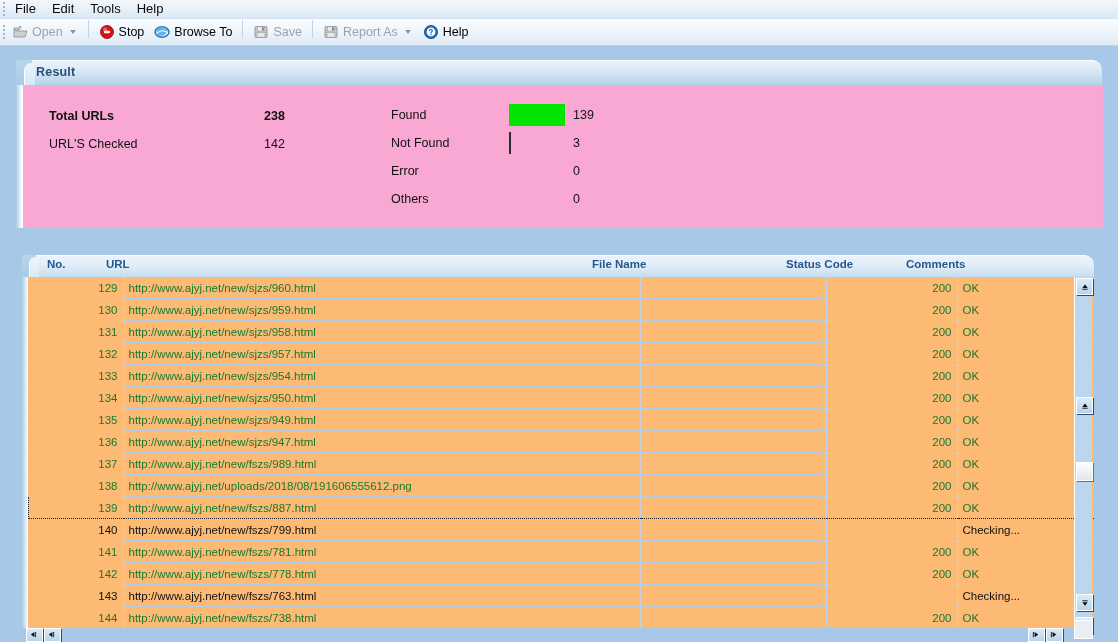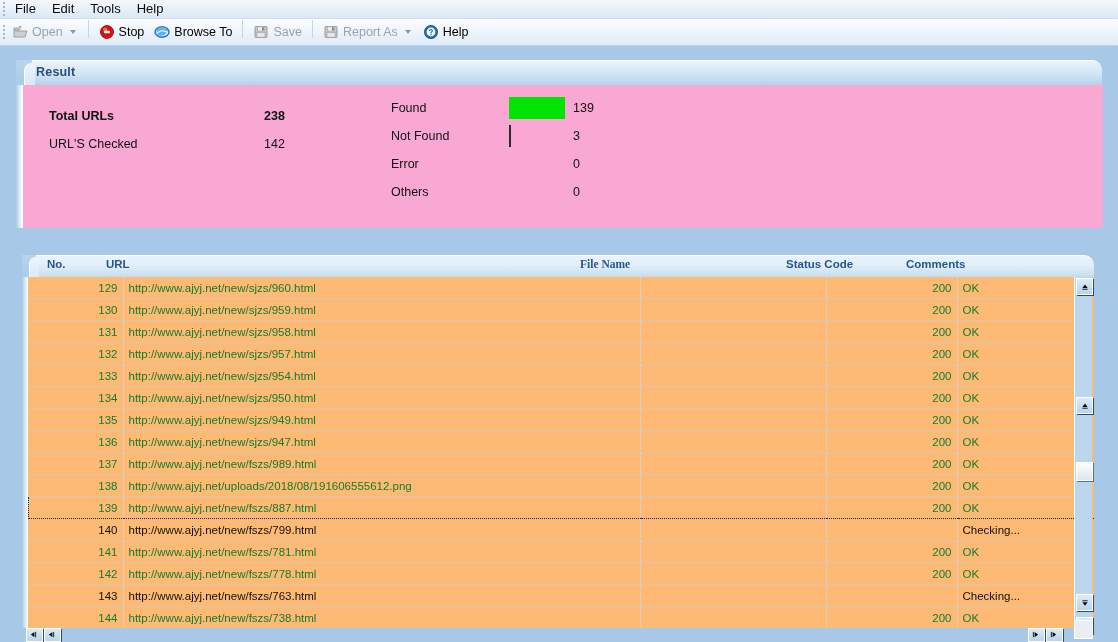--- a/index.html
+++ b/index.html
@@ -92,21 +92,21 @@
     background:linear-gradient(to right,#a9cbe6,#ffffff);
   }
 
   .stats{position:absolute;left:26px;top:17px;}
   .stat-row{height:28px;display:flex;align-items:center;}
   .stat-label{width:215px;font-size:12.5px;color:#111;}
   .stat-label.bold{font-weight:bold;}
   .stat-val{width:100px;font-size:12.5px;color:#111;}
   .stat-val.bold{font-weight:bold;}
 
-  .stats2{position:absolute;left:368px;top:9px;}
+  .stats2{position:absolute;left:368px;top:16px;}
   .stat-row2{height:28px;display:flex;align-items:center;}
   .s2-label{width:118px;font-size:12.5px;color:#111;}
   .bar-cell{width:58px;display:flex;align-items:center;}
   .bar{height:22px;display:block;}
   .s2-val{font-size:12.5px;color:#111;padding-left:6px;}
 
   
   .grid-panel{position:absolute;left:22px;top:255px;width:1080px;height:380px;}
   .gp-headwrap{position:relative;height:22px;}
   .gp-tabshape{
@@ -317,21 +317,21 @@
         </div>
     </div>
   </div>
 
   <div class="grid-panel">
     <div class="gp-headwrap">
       <div class="gp-tabshape"></div>
       <div class="gp-notch"></div>
       <div class="hdr" style="left:25px;">No.</div>
       <div class="hdr" style="left:84px;">URL</div>
-      <div class="hdr" style="left:558px;font-family:Liberation Serif, serif;">File Name</div>
+      <div class="hdr" style="left:570px;">File Name</div>
       <div class="hdr" style="left:764px;">Status Code</div>
       <div class="hdr" style="left:884px;">Comments</div>
     </div>
     <div class="gp-leftbar"></div>
     <div class="grid-scroll">
       <table class="grid">
         <tbody id="grid-body">
             <tr class="">
               <td class="c-no">129</td>
               <td class="c-url">http://www.ajyj.net/new/sjzs/960.html</td>

